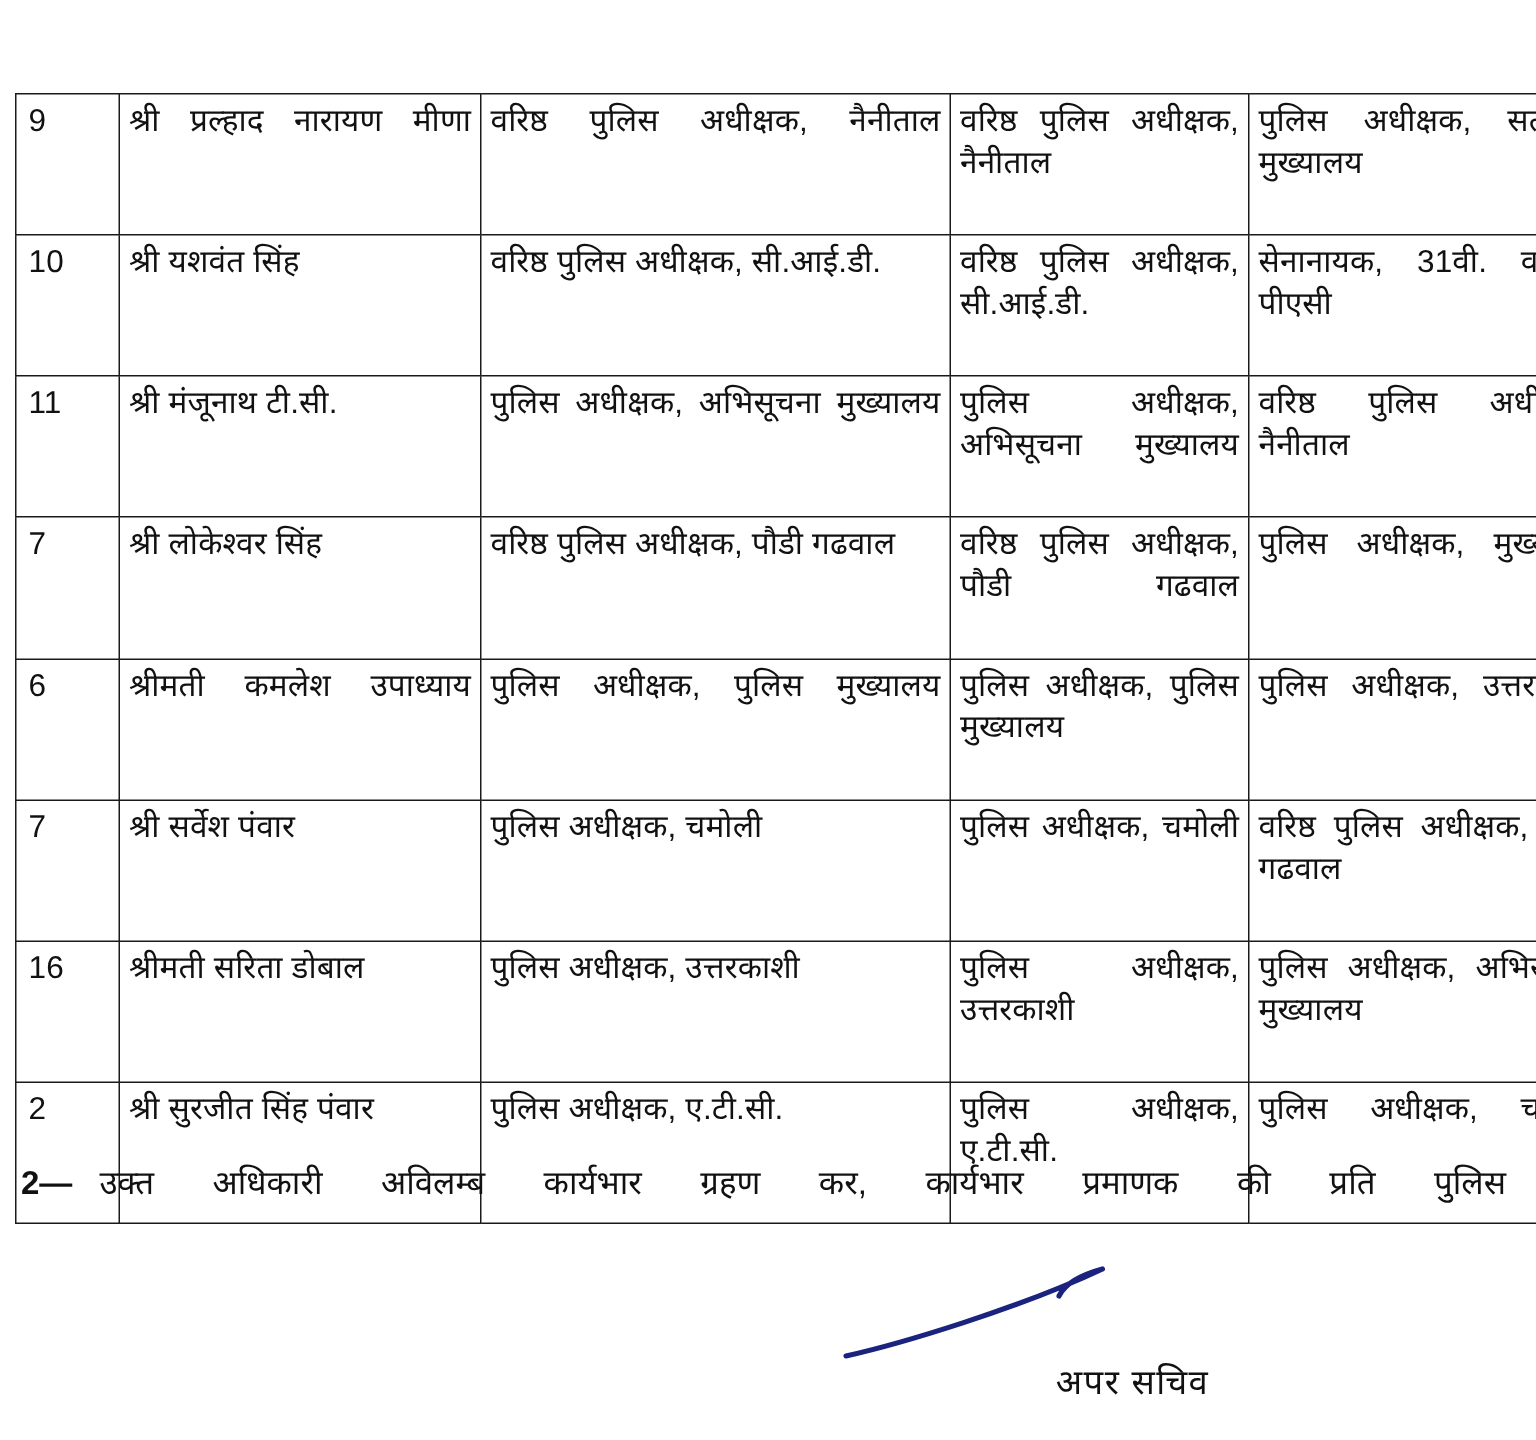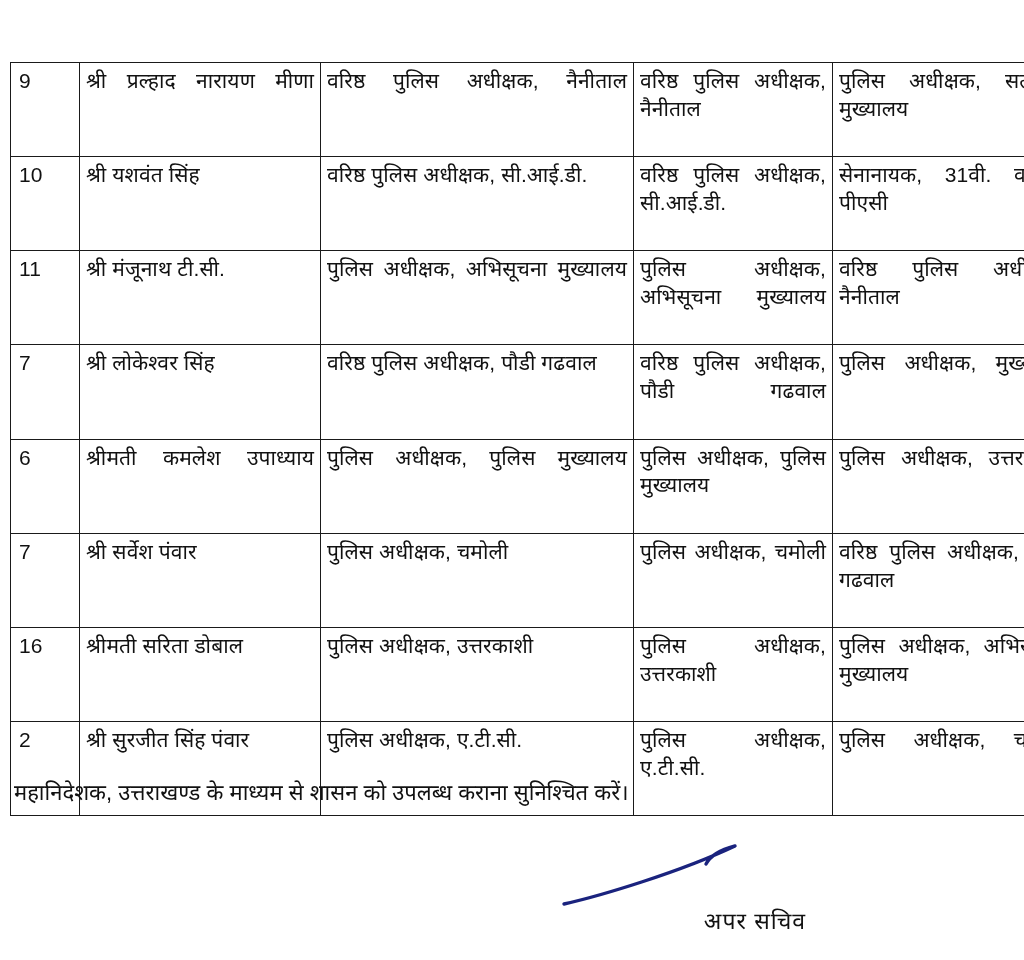--- a/index.html
+++ b/index.html
@@ -227,21 +227,21 @@
             <span class="justify-line">पुलिस अधीक्षक, ए.टी.सी.</span>
           </td>
         <td class="col-to">
             <span class="justify-line">पुलिस अधीक्षक, चमोली</span>
           </td>
       </tr>
     </tbody>
   </table>
 
   <div class="para">
-    <span class="para-l2">महानिदेशक, उत्तराखण्ड के माध्यम से शासन को उपलब्ध कराना सुनिश्चित करें।</span>
+    <span class="para-l1"><span class="num">2—</span><span>उक्त अधिकारी अविलम्ब कार्यभार ग्रहण कर, कार्यभार प्रमाणक की प्रति पुलिस</span></span>
   </div>
 
   <svg class="sign-swoosh" viewBox="0 0 260 72" xmlns="http://www.w3.org/2000/svg">
     <path d="M4 66 C 40 58, 120 34, 175 8 M175 8 C 160 12, 150 18, 146 26" fill="none" stroke="#1a237e" stroke-width="3.4" stroke-linecap="round"></path>
   </svg>
 
   <div class="sign-block">
     <div class="sign-desig">अपर सचिव</div>
   </div>
 

